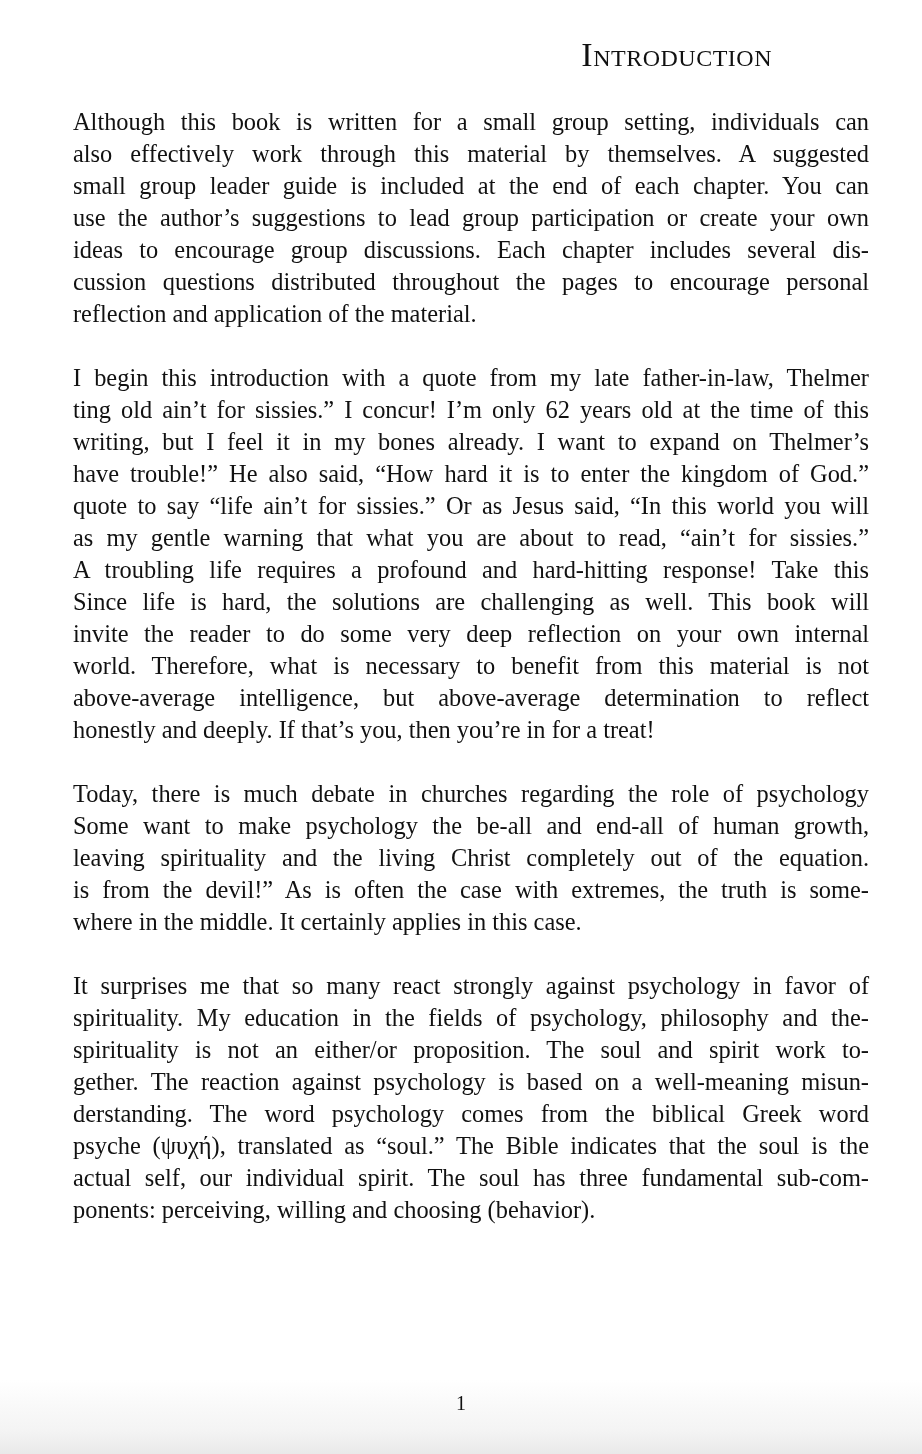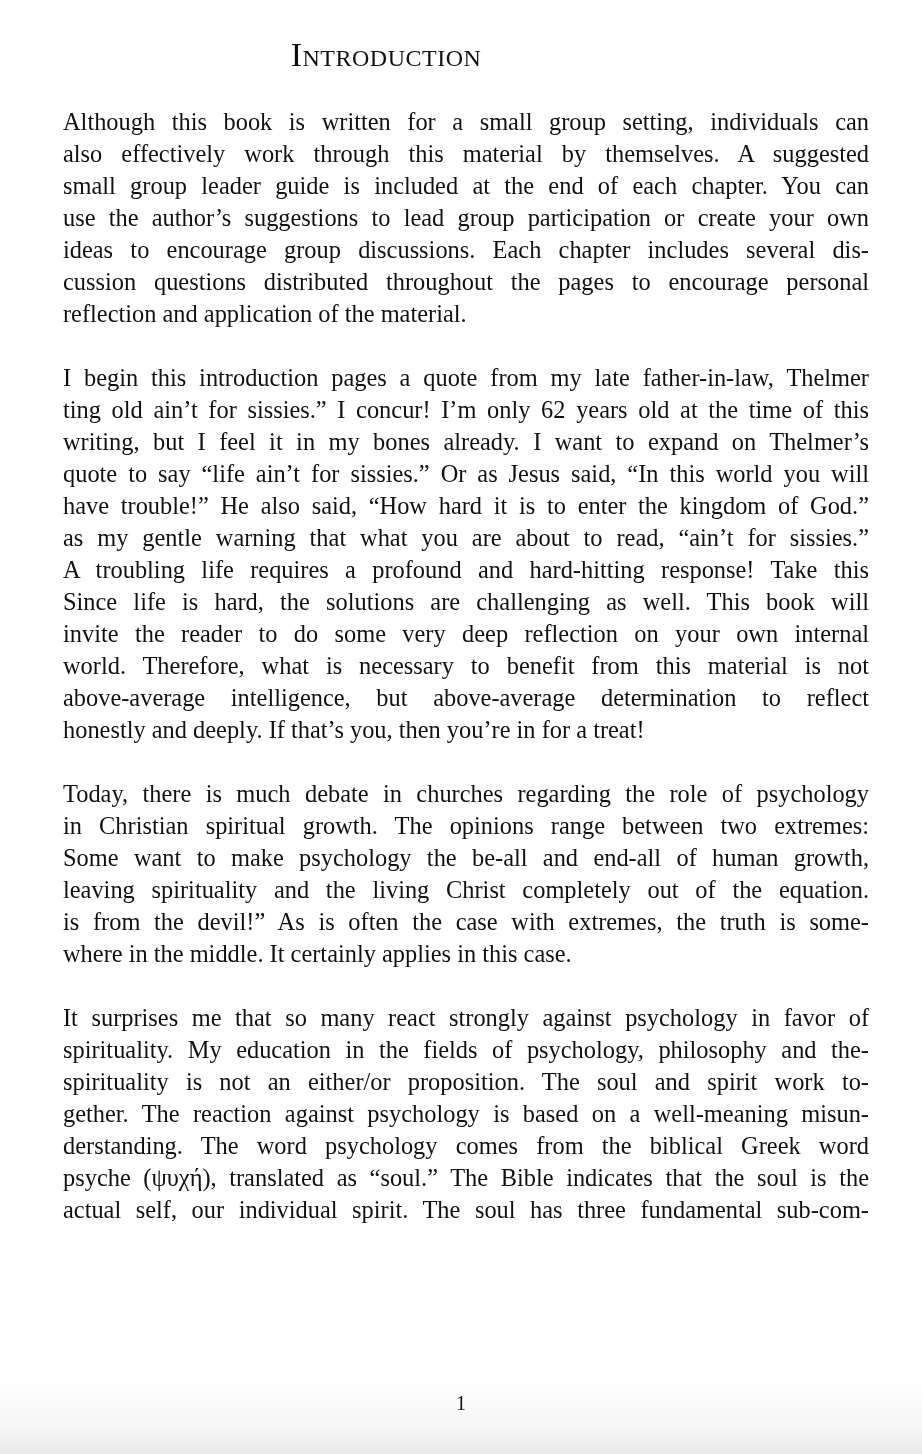--- a/index.html
+++ b/index.html
@@ -5,28 +5,28 @@
   html, body { margin: 0; padding: 0; }
   body {
     width: 922px; height: 1454px; overflow: hidden;
     background: linear-gradient(to bottom, #ffffff 0px, #ffffff 1380px, #f4f4f4 1430px, #e9e9e9 1454px);
     font-family: "Liberation Serif", serif;
     color: #111;
     position: relative;
   }
   .title {
     position: absolute; top: 36px; left: 0; width: 772px;
-    text-align: center; font-size: 34px; letter-spacing: 0.5px;
+    text-align: right; font-size: 34px; letter-spacing: 0.5px;
     font-variant: small-caps; color: #111;
   }
   .body {
     position: absolute; left: 59px; top: 106px; width: 810px;
     font-size: 24.4px; line-height: 32px;
   }
-  .para { margin: 0 0 32px 4px; }
+  .para { margin: 0 0 32px 14px; }
   .line {
     display: block; height: 32px; white-space: nowrap;
     text-align: justify; text-align-last: justify;
   }
   .line.last { text-align-last: left; }
   .page-num {
     position: absolute; top: 1392px; left: 0; width: 922px;
     text-align: center; font-size: 20px;
   }
 </style>
@@ -39,45 +39,45 @@
     <div class="para">
       <span class="line">Although this book is written for a small group setting, individuals can</span>
       <span class="line">also effectively work through this material by themselves. A suggested</span>
       <span class="line">small group leader guide is included at the end of each chapter. You can</span>
       <span class="line">use the author’s suggestions to lead group participation or create your own</span>
       <span class="line">ideas to encourage group discussions. Each chapter includes several dis-</span>
       <span class="line">cussion questions distributed throughout the pages to encourage personal</span>
       <span class="line last">reflection and application of the material.</span>
     </div>
     <div class="para">
-      <span class="line">I begin this introduction pages a quote from my late father-in-law, Thelmer</span>
+      <span class="line">I begin this introduction with a quote from my late father-in-law, Thelmer</span>
       <span class="line">ting old ain’t for sissies.” I concur! I’m only 62 years old at the time of this</span>
       <span class="line">writing, but I feel it in my bones already. I want to expand on Thelmer’s</span>
+      <span class="line">have trouble!” He also said, “How hard it is to enter the kingdom of God.”</span>
       <span class="line">quote to say “life ain’t for sissies.” Or as Jesus said, “In this world you will</span>
-      <span class="line">have trouble!” He also said, “How hard it is to enter the kingdom of God.”</span>
       <span class="line">as my gentle warning that what you are about to read, “ain’t for sissies.”</span>
       <span class="line">A troubling life requires a profound and hard-hitting response! Take this</span>
       <span class="line">Since life is hard, the solutions are challenging as well. This book will</span>
       <span class="line">invite the reader to do some very deep reflection on your own internal</span>
       <span class="line">world. Therefore, what is necessary to benefit from this material is not</span>
       <span class="line">above-average intelligence, but above-average determination to reflect</span>
       <span class="line last">honestly and deeply. If that’s you, then you’re in for a treat!</span>
     </div>
     <div class="para">
       <span class="line">Today, there is much debate in churches regarding the role of psychology</span>
-      <span class="line">in Christian spiritual growth. The opinions range between two extremes:</span>
       <span class="line">Some want to make psychology the be-all and end-all of human growth,</span>
       <span class="line">leaving spirituality and the living Christ completely out of the equation.</span>
       <span class="line">is from the devil!” As is often the case with extremes, the truth is some-</span>
       <span class="line last">where in the middle. It certainly applies in this case.</span>
     </div>
     <div class="para">
       <span class="line">It surprises me that so many react strongly against psychology in favor of</span>
       <span class="line">spirituality. My education in the fields of psychology, philosophy and the-</span>
       <span class="line">spirituality is not an either/or proposition. The soul and spirit work to-</span>
       <span class="line">gether. The reaction against psychology is based on a well-meaning misun-</span>
       <span class="line">derstanding. The word psychology comes from the biblical Greek word</span>
       <span class="line">psyche (ψυχή), translated as “soul.” The Bible indicates that the soul is the</span>
       <span class="line">actual self, our individual spirit. The soul has three fundamental sub-com-</span>
+      <span class="line last">ponents: perceiving, willing and choosing (behavior).</span>
     </div>
   </div>
 
 <div class="page-num">1</div>
 
 </body></html>

